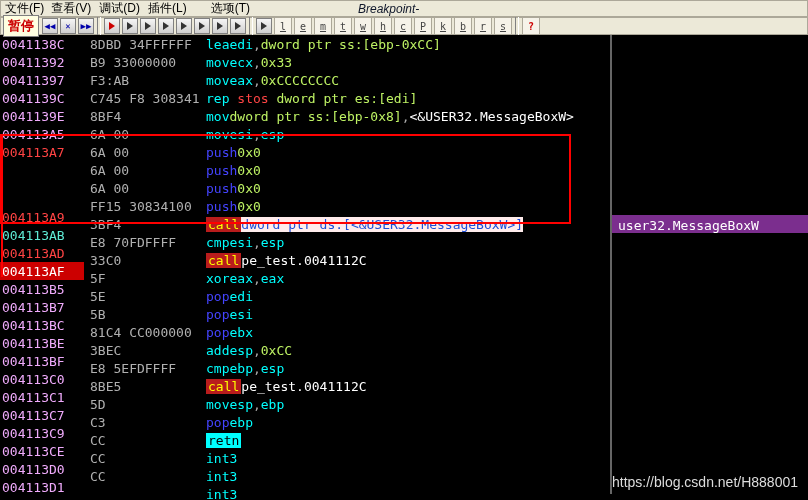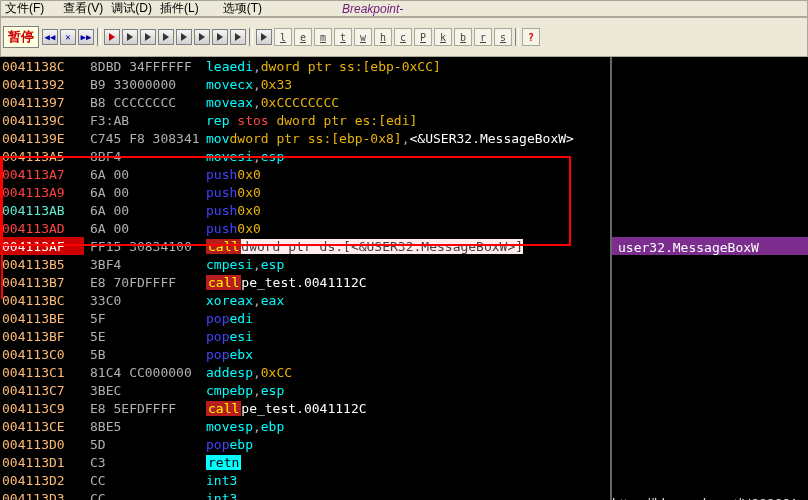--- a/index.html
+++ b/index.html
@@ -1,56 +1,56 @@
 <!DOCTYPE html>
 <html><head>
 <meta charset="utf-8">
 <style>
   * { margin:0; padding:0; box-sizing:border-box; }
   body { width:808px; height:500px; font-family:Consolas,monospace; font-size:13px; background:#000; overflow:hidden; }
   .menubar { background:#ece9d8; height:17px; display:flex; align-items:center; font-family:"Microsoft YaHei",sans-serif; font-size:12px; color:#000; padding-left:4px; border:1px solid #aca899; }
-  .menubar .bp { margin-left:80px; font-style:italic; color:#701a75; }
-  .toolbar { background:#ece9d8; height:40px; display:flex; align-items:center; border:1px solid #aca899; padding:1px 2px; }
+  .menubar .bp { margin-left:108px; font-style:italic; color:#0f172a; }
+  .toolbar { background:#ece9d8; height:18px; display:flex; align-items:center; border:1px solid #aca899; padding:1px 2px; }
   .status { background:#ffffe1; border:1px solid #808080; color:#c00; font-family:"SimSun",sans-serif; font-size:13px; font-weight:bold; padding:1px 4px; margin-right:2px; }
   .btn { width:16px; height:16px; border:1px solid #808080; background:linear-gradient(#f5f5f5,#d0d0d0); margin:0 1px; display:flex; align-items:center; justify-content:center; font-size:9px; color:#333; }
   .sep { width:4px; height:18px; border-left:1px solid #808080; border-right:1px solid #fff; margin:0 2px; }
   .lbtn { width:18px; height:18px; border:1px solid #aca899; background:#f6f3e9; margin:0 1px; display:flex; align-items:center; justify-content:center; font-size:10px; color:#444; text-decoration:underline; }
   .cpu { display:flex; flex:1; height:459px; position:relative; }
   .colA { width:84px; }
   .colB { width:118px; }
   .colC { flex:0 0 410px; border-right:2px solid #666; }
   .colD { flex:1; background:#000; }
   .row { height:18px; display:flex; align-items:center; white-space:pre; }
-  .addr { color:#fdba74; padding-left:2px; }
+  .addr { color:#f0abfc; padding-left:2px; }
   .addr.sel { background:#c00; color:#fff; }
   .bytes { color:#b0b0b0; padding-left:6px;text-align:right; }
   .dis { padding-left:4px; }
   .mn-teal { color:#0ff; }
   .mn-blue { color:#44f; }
   .mn-red { background:#b91c1c; color:#ff0; padding:0 2px; }
   .mn-cyan { background:#0ff; color:#000; padding:0 2px; }
   .op-teal { color:#0ff; }
   .op-gray { color:#aaa; }
-  .op-yel { color:#eab308; }
-  .op-red { color:#404040; }
+  .op-yel { color:#bef264; }
+  .op-red { color:#1d4ed8; }
   .op-white { color:#fff; }
   .hl-bg { background:#ffecec; }
   .comment { color:#fff; padding-left:6px; }
   .comment-row.sel { background:#7b2e8e;align-items:flex-end; }
   .redbox { position:absolute; left:0; top:99px; width:571px; height:90px; border:2px solid red; pointer-events:none; }
   .redline { position:absolute; left:1px; border-left:2px solid red; top:99px; height:143px; pointer-events:none; }
   .watermark { position:absolute; right:10px; bottom:4px; color:#ddd; font-size:14px; text-shadow:0 0 3px #000; font-family:sans-serif; }
   .tri-r { width:0;height:0;border-top:4px solid transparent;border-bottom:4px solid transparent;border-left:6px solid #c00; }
   .tri-r.blk { border-left-color:#333; }
 </style>
 </head>
 <body>
 
 <div class="menubar">
-  <span style="margin-right:19px">文件(F)</span>
+  <span style="margin-right:7px">文件(F)</span>
   <span style="margin-right:8px">查看(V)</span>
   <span style="margin-right:8px">调试(D)</span>
   <span style="margin-right:24px">插件(L)</span>
   <span>选项(T)</span>
   <span class="bp">Breakpoint-</span>
 </div>
 
 <div class="toolbar">
   <span class="status">暂停</span>
   <div id="tb-buttons" style="display:flex;align-items:center">
@@ -105,21 +105,21 @@
 
 <div class="cpu">
   <div class="colA" id="colA">
       <div class="row addr">0041138C</div>
       <div class="row addr">00411392</div>
       <div class="row addr">00411397</div>
       <div class="row addr">0041139C</div>
       <div class="row addr">0041139E</div>
       <div class="row addr">004113A5</div>
       <div class="row addr" style="color: rgb(255, 68, 68); text-align: center;">004113A7</div>
-      <div class="row addr" style="color: rgb(255, 68, 68);">004113A9</div>
+      <div class="row addr" style="color: rgb(255, 68, 68); margin-top: 47px;">004113A9</div>
       <div class="row addr" style="color: #5eead4;">004113AB</div>
       <div class="row addr" style="color: rgb(255, 68, 68);">004113AD</div>
       <div class="row addr sel">004113AF</div>
       <div class="row addr">004113B5</div>
       <div class="row addr">004113B7</div>
       <div class="row addr">004113BC</div>
       <div class="row addr">004113BE</div>
       <div class="row addr">004113BF</div>
       <div class="row addr">004113C0</div>
       <div class="row addr">004113C1</div>
@@ -128,21 +128,20 @@
       <div class="row addr">004113CE</div>
       <div class="row addr">004113D0</div>
       <div class="row addr">004113D1</div>
       <div class="row addr">004113D2</div>
       <div class="row addr">004113D3</div>
       <div class="row addr">004113D4</div>
     </div>
   <div class="colB" id="colB">
       <div class="row bytes">8DBD 34FFFFFF</div>
       <div class="row bytes">B9 33000000</div>
-      <div class="row bytes">B8 CCCCCCCC</div>
       <div class="row bytes">F3:AB</div>
       <div class="row bytes">C745 F8 308341</div>
       <div class="row bytes">8BF4</div>
       <div class="row bytes">6A 00</div>
       <div class="row bytes">6A 00</div>
       <div class="row bytes">6A 00</div>
       <div class="row bytes">6A 00</div>
       <div class="row bytes">FF15 30834100</div>
       <div class="row bytes">3BF4</div>
       <div class="row bytes">E8 70FDFFFF</div>

